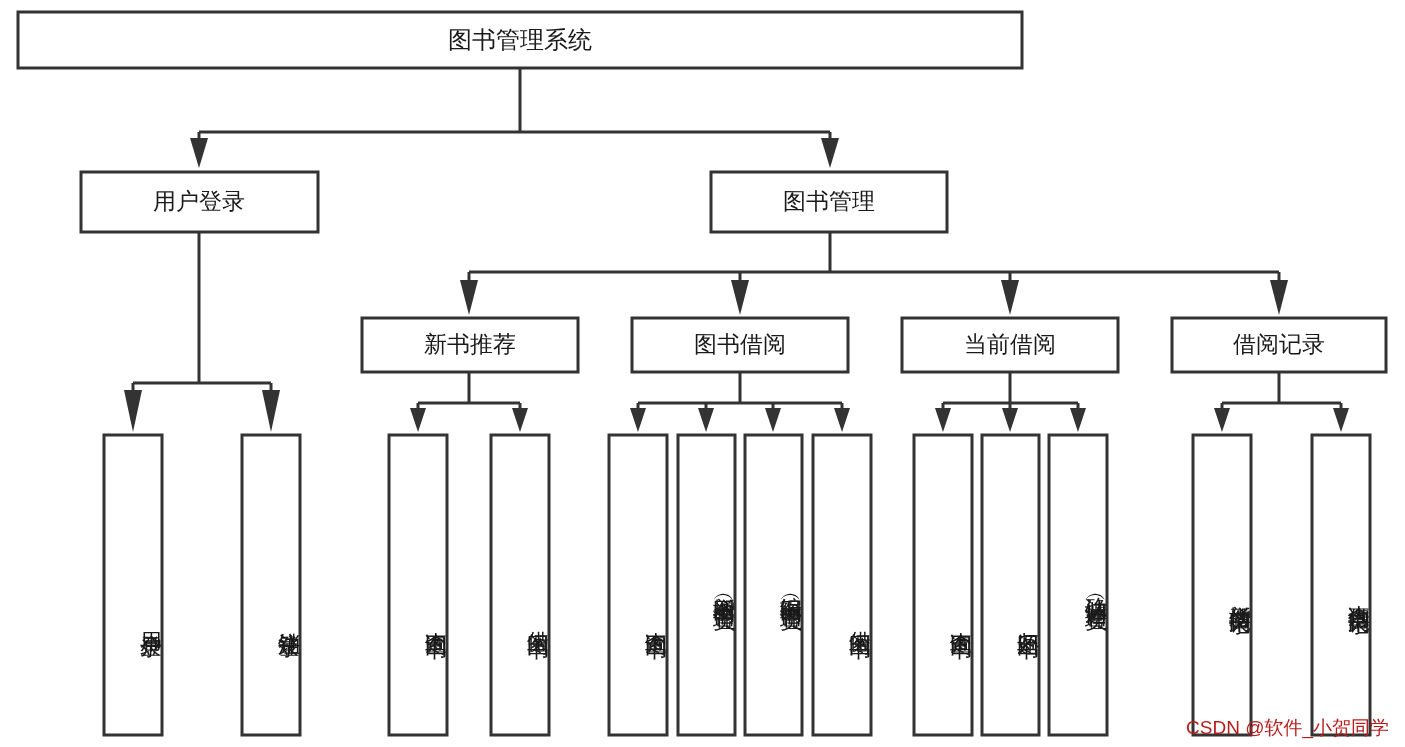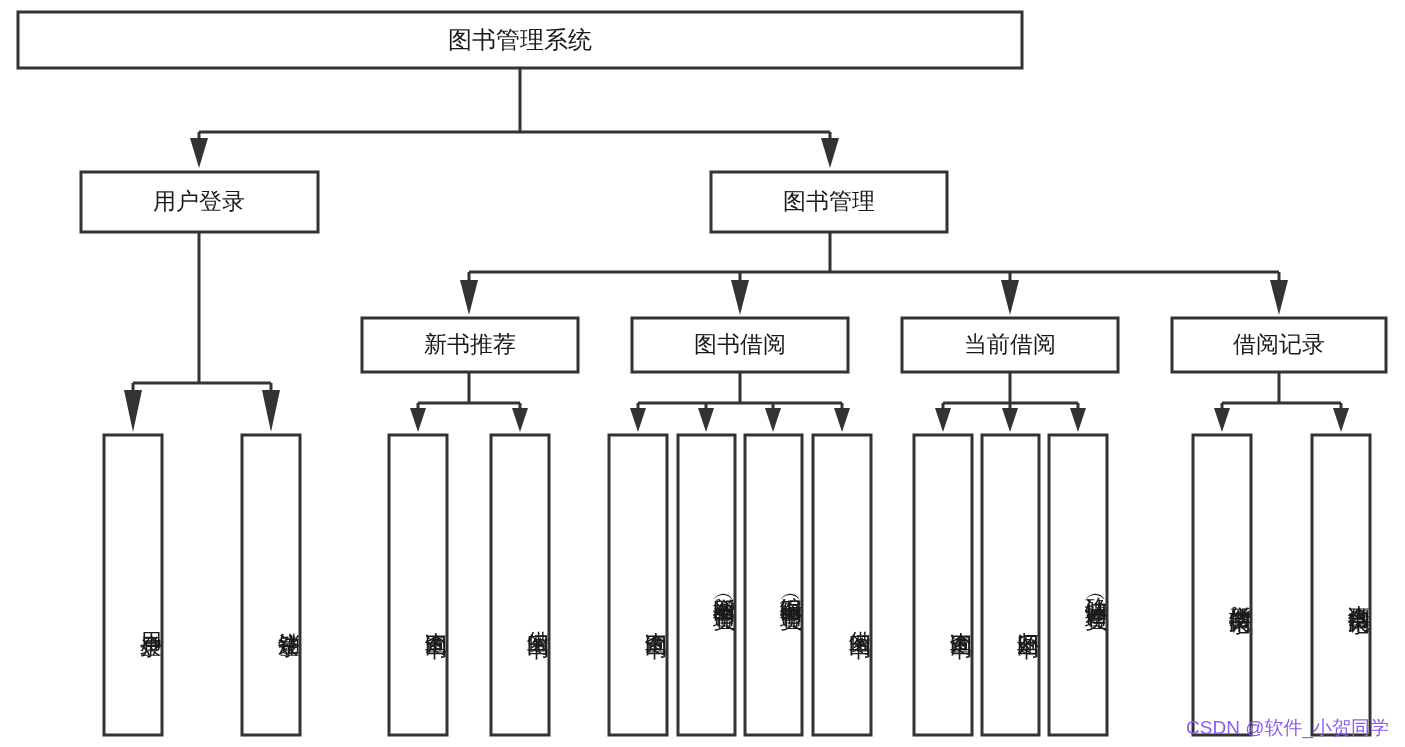--- a/index.html
+++ b/index.html
@@ -69,21 +69,21 @@
     justify-content: center;
     white-space: nowrap;
     pointer-events: none;
   }
   .watermark {
     position: absolute;
     right: 16px;
     bottom: 6px;
     font-family: "Liberation Sans", "DejaVu Sans", sans-serif;
     font-size: 19px;
-    color: #8b5cf6;
+    color: #b91c1c;
     white-space: nowrap;
   }
 </style>
 </head>
 <body>
 
 <div id="diagram-root">
 
   <svg class="diagram" viewBox="0 0 1405 747">
 

